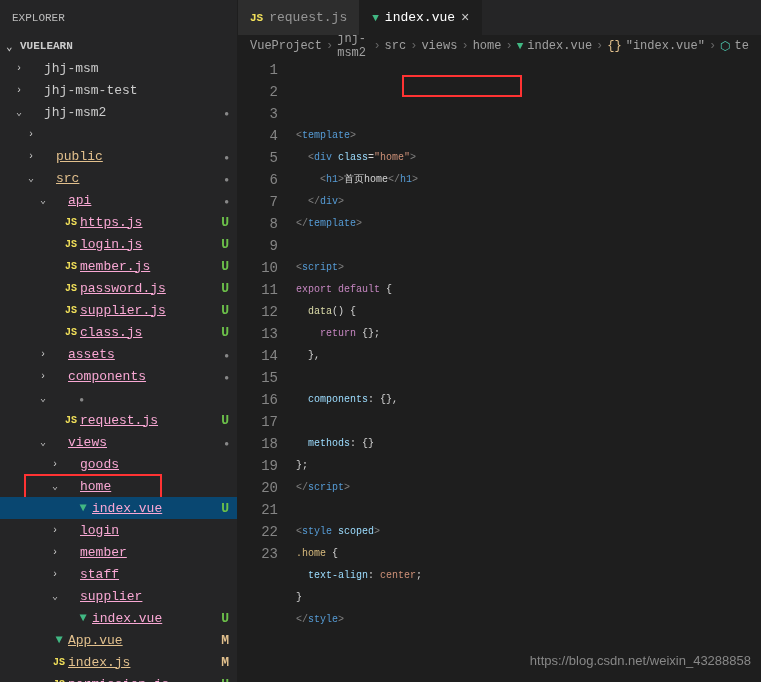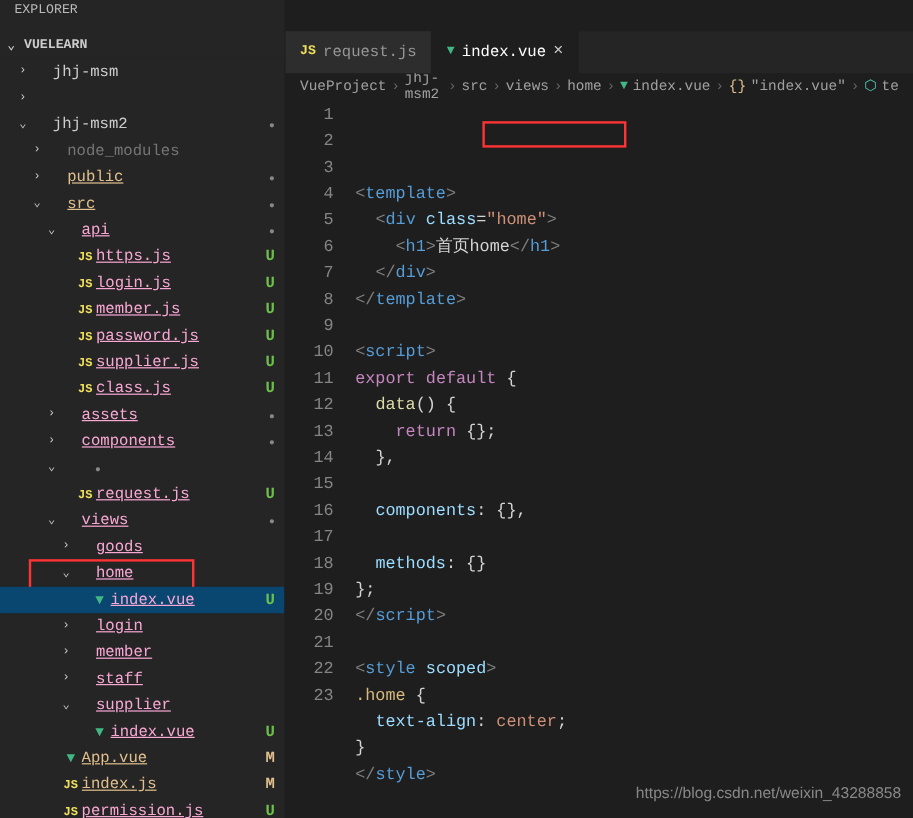--- a/index.html
+++ b/index.html
@@ -6,21 +6,21 @@
 body {
   font-family: Consolas, "Courier New", monospace;
   background: #1e1e1e;
   color: #cccccc;
   font-size: 13px;
   width: 761px;
   height: 682px;
   overflow: hidden;
   position: relative;
 }
-.container { display: flex; height: 100%; align-items: center; }
+.container { display: flex; height: 100%; }
 
 
 .sidebar {
   width: 238px;
   background: #252526;
   border-right: 1px solid #1e1e1e;
   display: flex;
   flex-direction: column;
 }
 .sidebar-header {
@@ -122,21 +122,21 @@
   width: 58px;
   text-align: right;
   padding-right: 18px;
   color: #858585;
   font-size: 14px;
   line-height: 22px;
   padding-top: 2px;
 }
 .code {
   flex: 1;
-  font-size: 14px;
+  font-size: 10px;
   line-height: 22px;
   white-space: pre;
   padding-top: 2px;
   position: relative;
 }
 .line { height: 22px; }
 .p { color: #808080; }
 .t { color: #569cd6; }
 .a { color: #9cdcfe; }
 .s { color: #ce9178; }
@@ -175,32 +175,32 @@
     <div class="tree" id="tree">
         <div class="tree-item" style="padding-left: 12px;">
           <span class="chev">›</span>
           <span class="icon"></span>
           <span class="label ">jhj-msm</span>
           <span class="status "></span>
         </div>
         <div class="tree-item" style="padding-left: 12px;">
           <span class="chev">›</span>
           <span class="icon"></span>
+          <span class="label ">jhj-msm-test</span>
           <span class="status "></span>
         </div>
         <div class="tree-item" style="padding-left: 12px;">
           <span class="chev">⌄</span>
           <span class="icon"></span>
           <span class="label ">jhj-msm2</span>
           <span class="status dot"></span>
         </div>
         <div class="tree-item" style="padding-left: 24px;">
           <span class="chev">›</span>
           <span class="icon"></span>
-          <span class="label " style="color: rgb(117, 117, 117);">node_modules</span>
           <span class="status "></span>
         </div>
         <div class="tree-item" style="padding-left: 24px;">
           <span class="chev">›</span>
           <span class="icon"></span>
           <span class="label mod">public</span>
           <span class="status dot"></span>
         </div>
         <div class="tree-item" style="padding-left: 24px;">
           <span class="chev">⌄</span>

